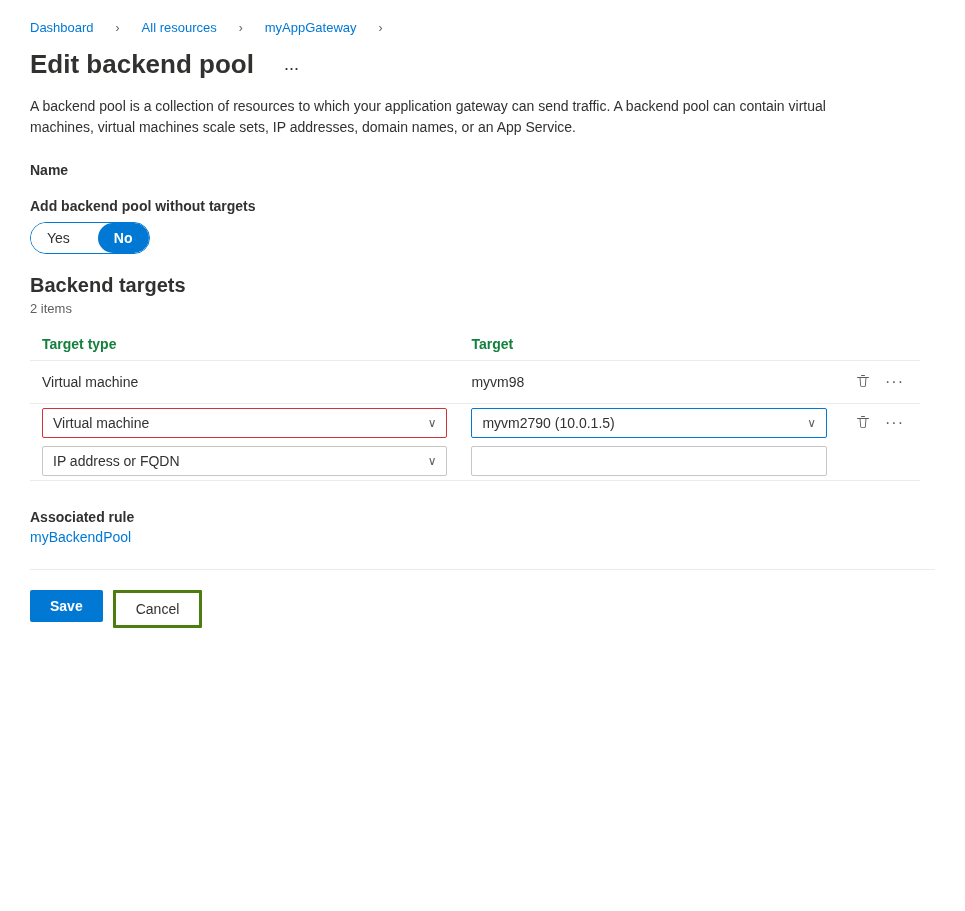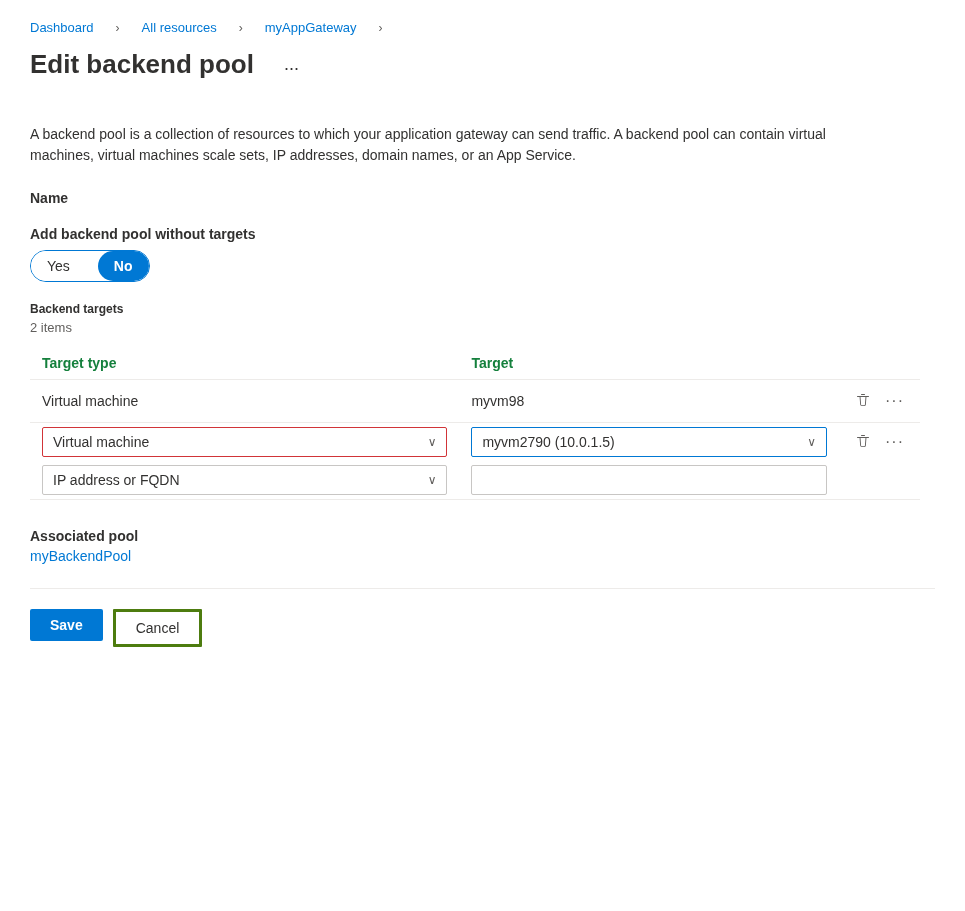--- a/index.html
+++ b/index.html
@@ -27,21 +27,21 @@
     .breadcrumb-sep {
       color: #605e5c;
       font-size: 12px;
     }
 
     
     .page-title {
       display: flex;
       align-items: center;
       gap: 24px;
-      margin-bottom: 44px;
+      margin-bottom: 16px;
     }
     .page-title h1 {
       font-size: 26px;
       font-weight: 600;
       color: #323130;
     }
     .ellipsis-btn {
       background: none;
       border: none;
       cursor: pointer;
@@ -116,21 +116,21 @@
       font-weight: 600;
       border-radius: 16px;
     }
     .toggle-option.inactive {
       background: #fff;
       color: #323130;
     }
 
     
     .section-title {
-      font-size: 12px;
+      font-size: 20px;
       font-weight: 600;
       color: #323130;
       margin-bottom: 4px;
     }
     .items-count {
       font-size: 13px;
       color: #605e5c;
       margin-bottom: 12px;
     }
 
@@ -387,21 +387,21 @@
         <td>
           <input type="text" class="target-input-empty" placeholder="" style="">
         </td>
         <td></td>
       </tr>
     </tbody>
   </table>
 </div>
 
 <div class="assoc-section">
-  <div class="assoc-label">Associated pool</div>
+  <div class="assoc-label">Associated rule</div>
   <a href="#" class="assoc-link">myBackendPool</a>
 </div>
 
 <hr class="divider">
 
 <div class="footer-actions">
   <button class="btn-save">Save</button>
   <button class="btn-cancel">Cancel</button>
 </div>
 

